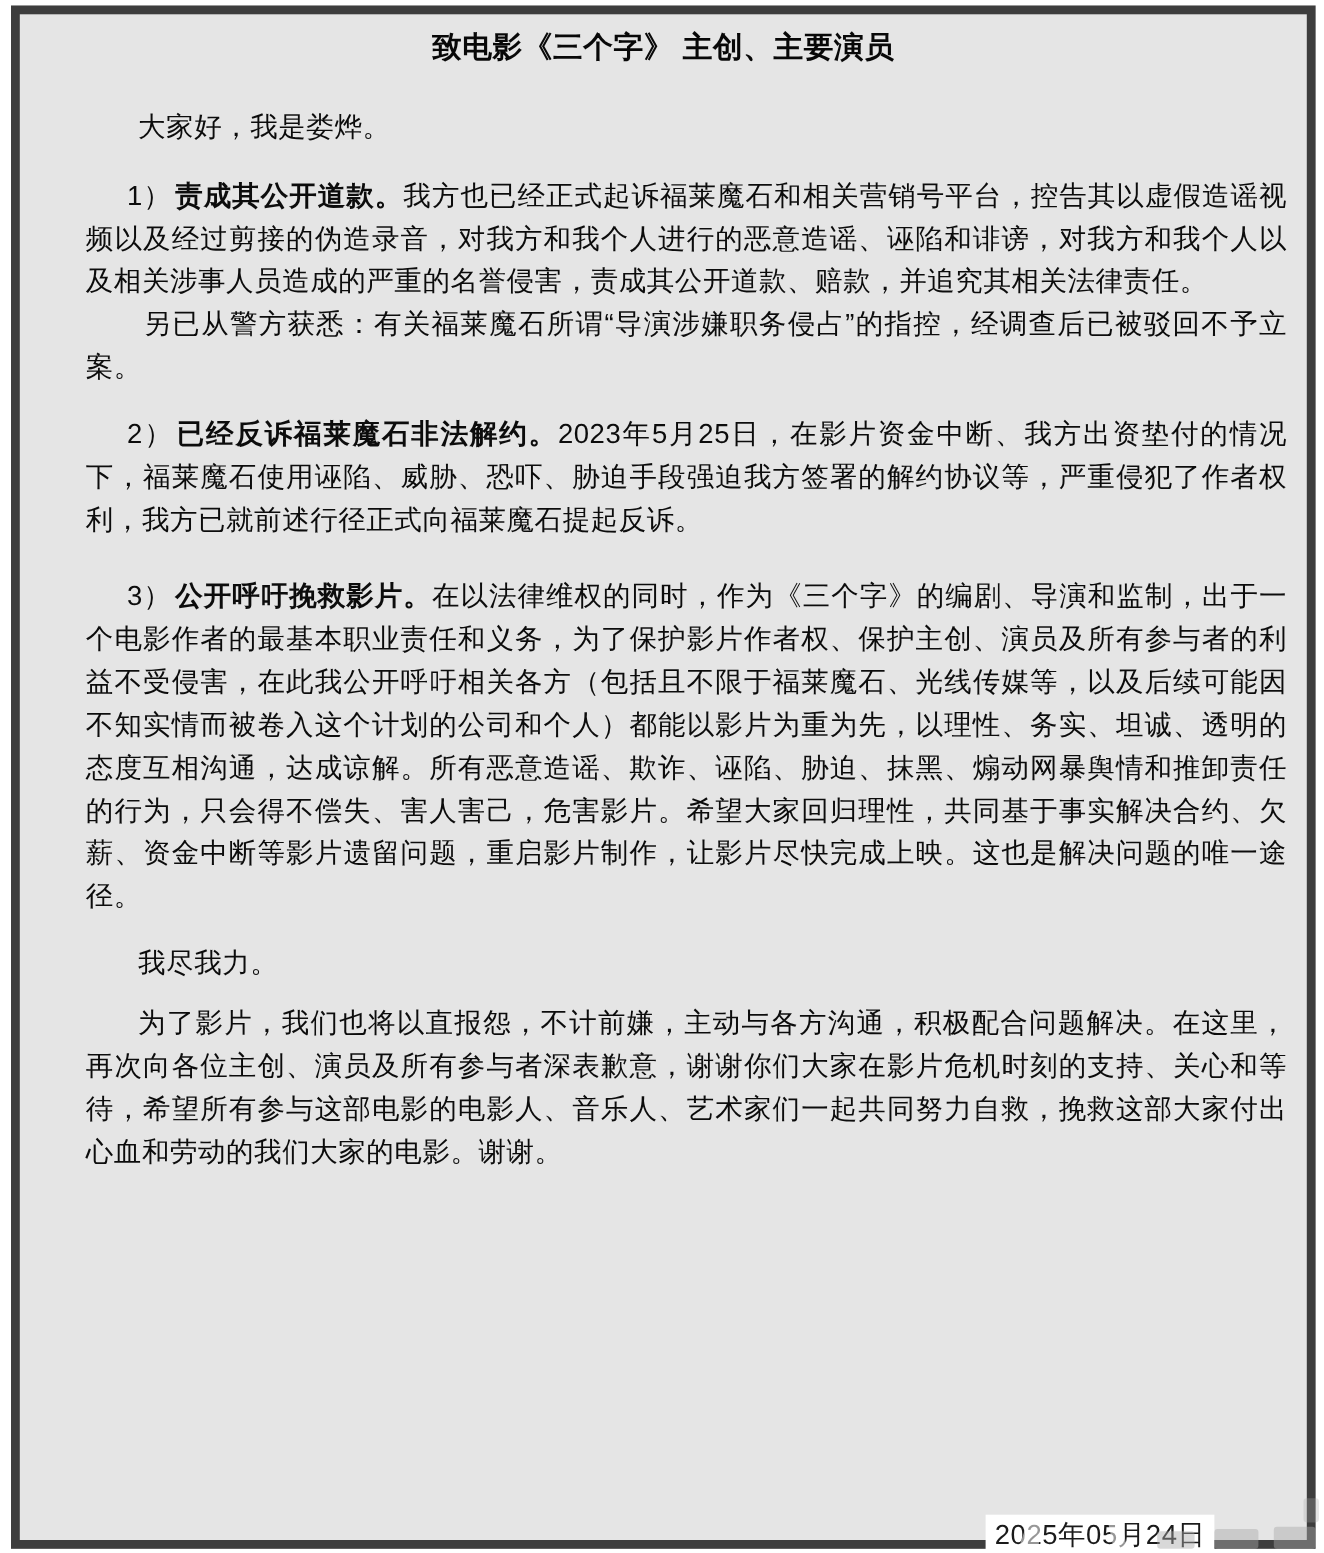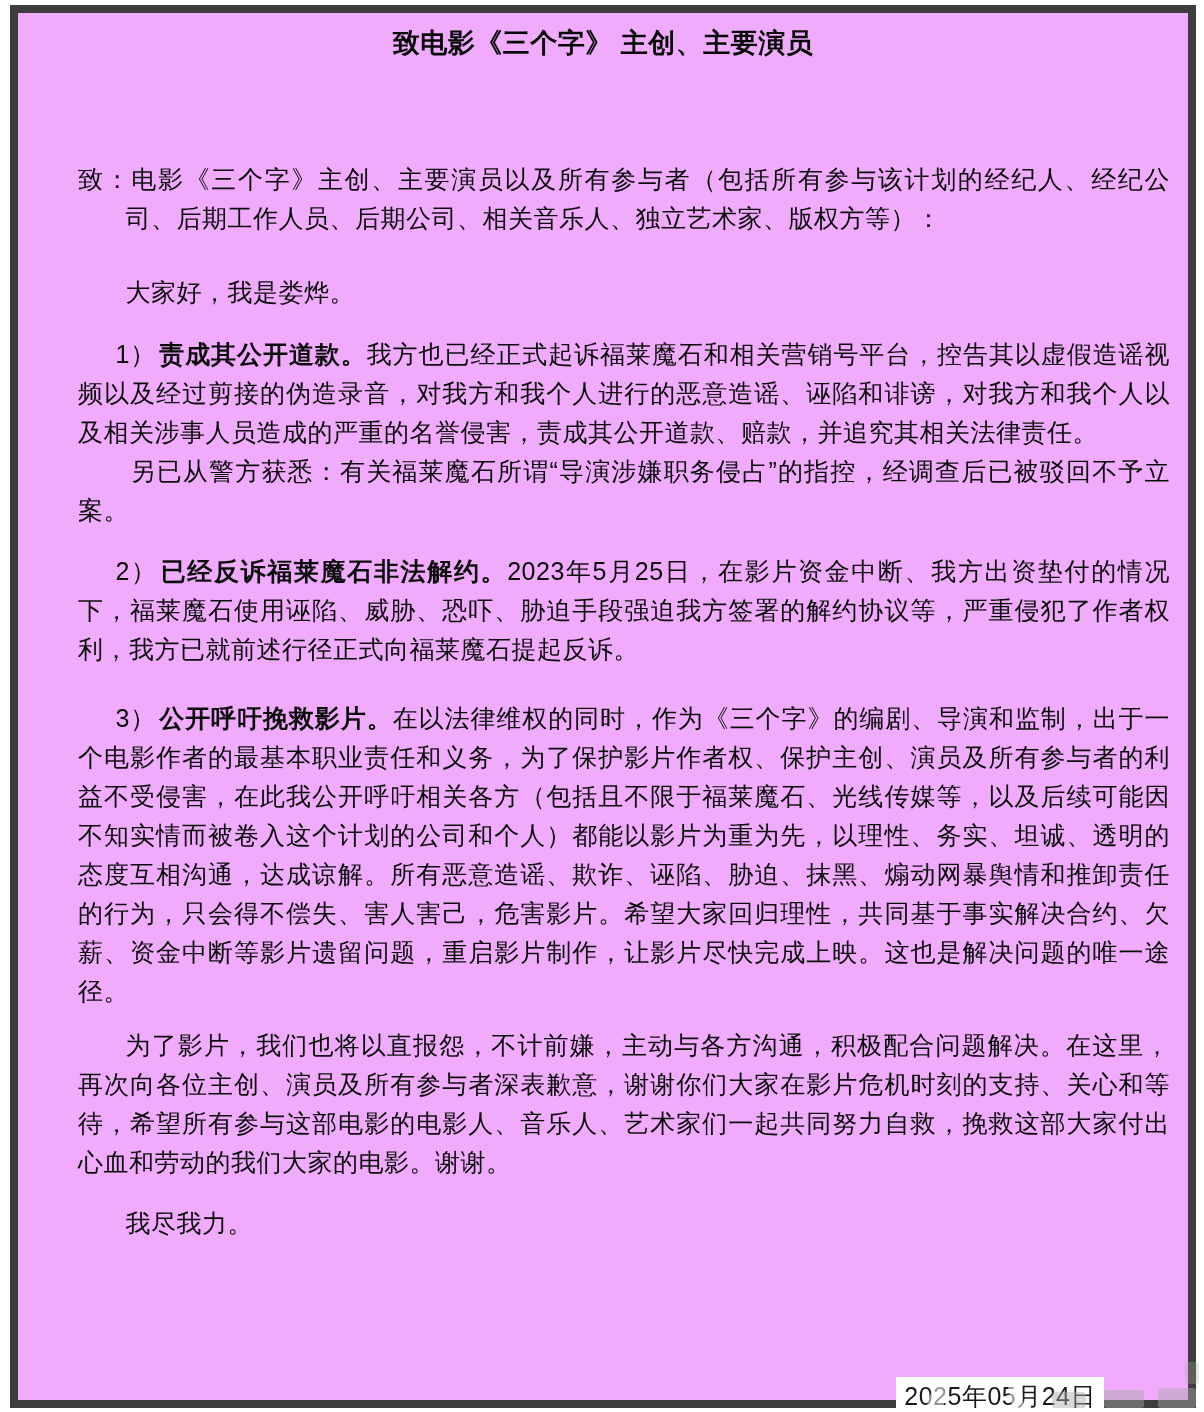--- a/index.html
+++ b/index.html
@@ -12,21 +12,21 @@
     position: relative;
     font-family: "Liberation Sans", "DejaVu Sans", sans-serif;
   }
   .frame {
     position: absolute;
     left: 10px;
     top: 5px;
     right: 8px;
     bottom: 4px;
     border: 8px solid #3d3d3d;
-    background: #f0abfc;
+    background: #e5e5e5;
     overflow: hidden;
     box-sizing: border-box;
     padding-left: 20px;
   }
   .content {
     position: absolute;
     top: 0; left: 0; right: 0; bottom: 0;
     padding: 12px 18px 0 60px;
     color: #0c0c0c;
     font-size: 25px;
@@ -98,34 +98,33 @@
 </head>
 <body>
 
 <div class="frame">
   <div class="content">
 
     <div class="title">
       <div>致电影《三个字》 主创、主要演员</div>
     </div>
 
-    <p class="salutation">致：电影《三个字》主创、主要演员以及所有参与者（包括所有参与该计划的经纪人、经纪公司、后期工作人员、后期公司、相关音乐人、独立艺术家、版权方等）：</p>
 
     <p class="para indent greeting">大家好，我是娄烨。</p>
 
     <p class="para item gap-item1"><span class="num">1）</span><span class="lead">责成其公开道款。</span><span>我方也已经正式起诉福莱魔石和相关营销号平台，控告其以虚假造谣视频以及经过剪接的伪造录音，对我方和我个人进行的恶意造谣、诬陷和诽谤，对我方和我个人以及相关涉事人员造成的严重的名誉侵害，责成其公开道款、赔款，并追究其相关法律责任。</span></p>
     <p class="para sub">另已从警方获悉：有关福莱魔石所谓“导演涉嫌职务侵占”的指控，经调查后已被驳回不予立案。</p>
 
     <p class="para item gap-item2"><span class="num">2）</span><span class="lead">已经反诉福莱魔石非法解约。</span><span>2023年5月25日，在影片资金中断、我方出资垫付的情况下，福莱魔石使用诬陷、威胁、恐吓、胁迫手段强迫我方签署的解约协议等，严重侵犯了作者权利，我方已就前述行径正式向福莱魔石提起反诉。</span></p>
 
     <p class="para item gap-item3"><span class="num">3）</span><span class="lead">公开呼吁挽救影片。</span><span>在以法律维权的同时，作为《三个字》的编剧、导演和监制，出于一个电影作者的最基本职业责任和义务，为了保护影片作者权、保护主创、演员及所有参与者的利益不受侵害，在此我公开呼吁相关各方（包括且不限于福莱魔石、光线传媒等，以及后续可能因不知实情而被卷入这个计划的公司和个人）都能以影片为重为先，以理性、务实、坦诚、透明的态度互相沟通，达成谅解。所有恶意造谣、欺诈、诬陷、胁迫、抹黑、煽动网暴舆情和推卸责任的行为，只会得不偿失、害人害己，危害影片。希望大家回归理性，共同基于事实解决合约、欠薪、资金中断等影片遗留问题，重启影片制作，让影片尽快完成上映。这也是解决问题的唯一途径。</span></p>
 
+    <p class="para indent gap-pledge">我尽我力。</p>
+
     <p class="para indent gap-closing">为了影片，我们也将以直报怨，不计前嫌，主动与各方沟通，积极配合问题解决。在这里，再次向各位主创、演员及所有参与者深表歉意，谢谢你们大家在影片危机时刻的支持、关心和等待，希望所有参与这部电影的电影人、音乐人、艺术家们一起共同努力自救，挽救这部大家付出心血和劳动的我们大家的电影。谢谢。</p>
-
-    <p class="para indent gap-pledge">我尽我力。</p>
 
   </div>
 </div>
 
 <div class="date-block">2025年05月24日</div>
 
 <div class="wm wm1"></div>
 <div class="wm wm2"></div>
 <div class="wm wm3"></div>
 <div class="wm wm4"></div>

